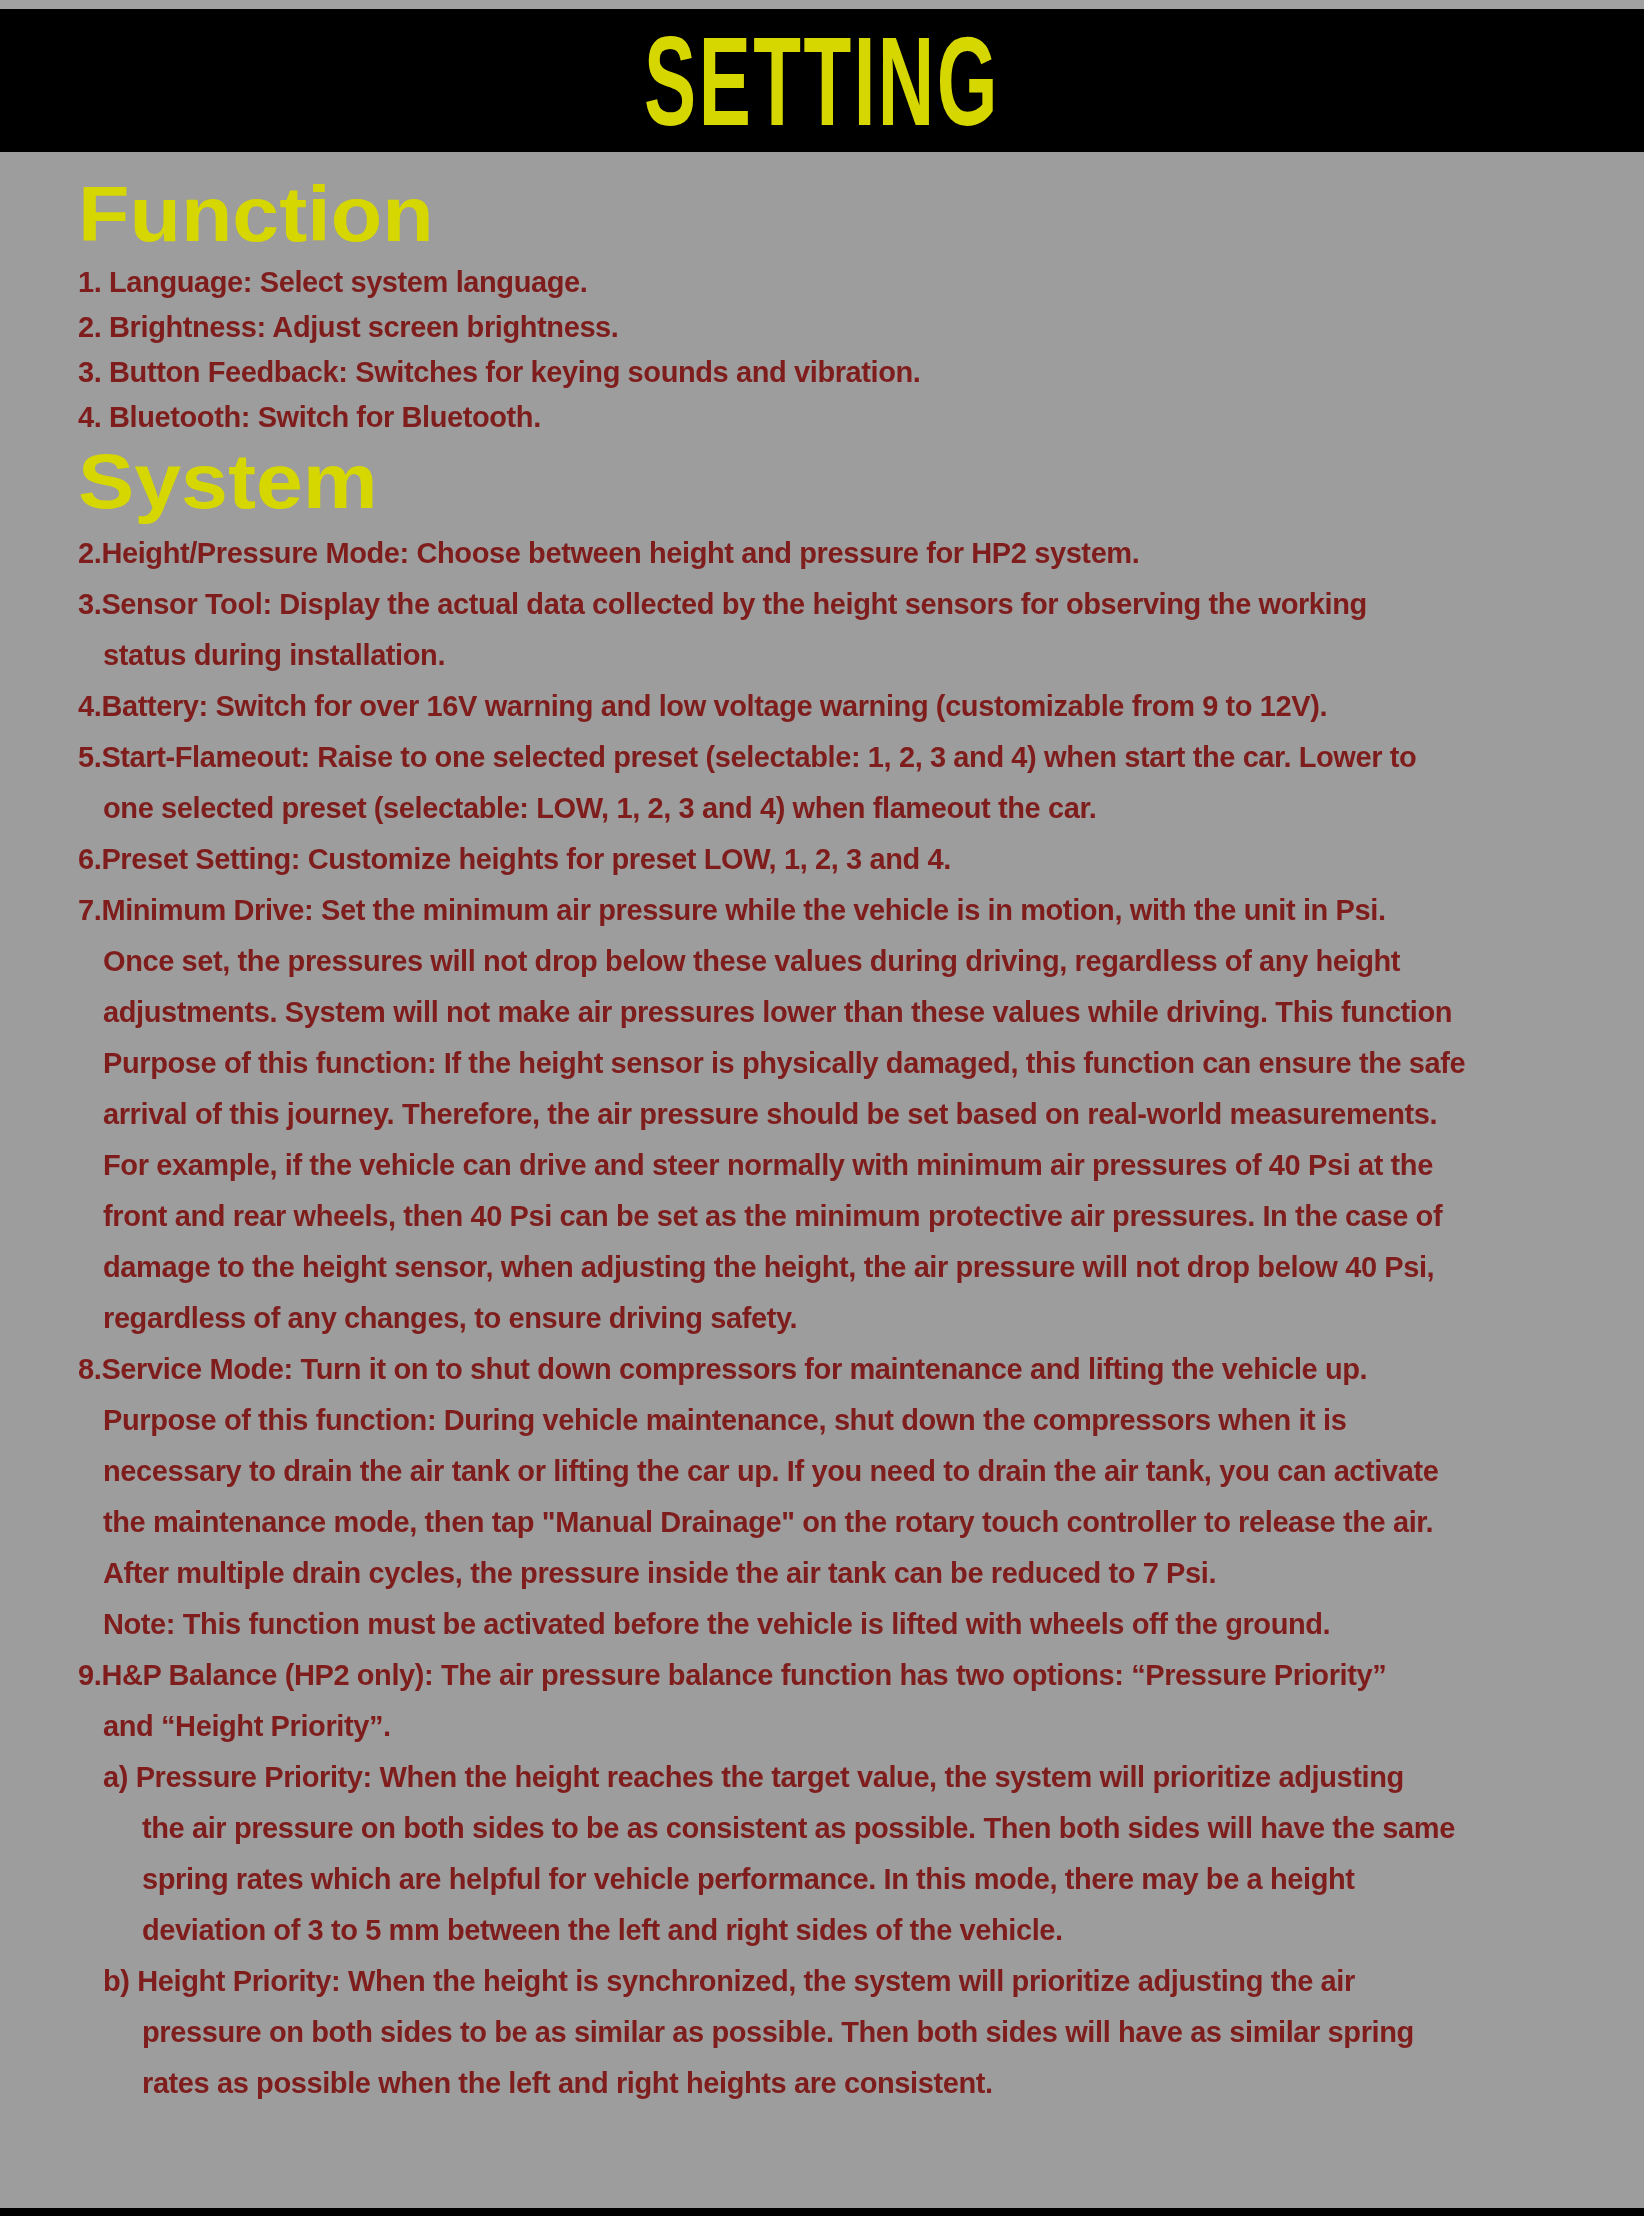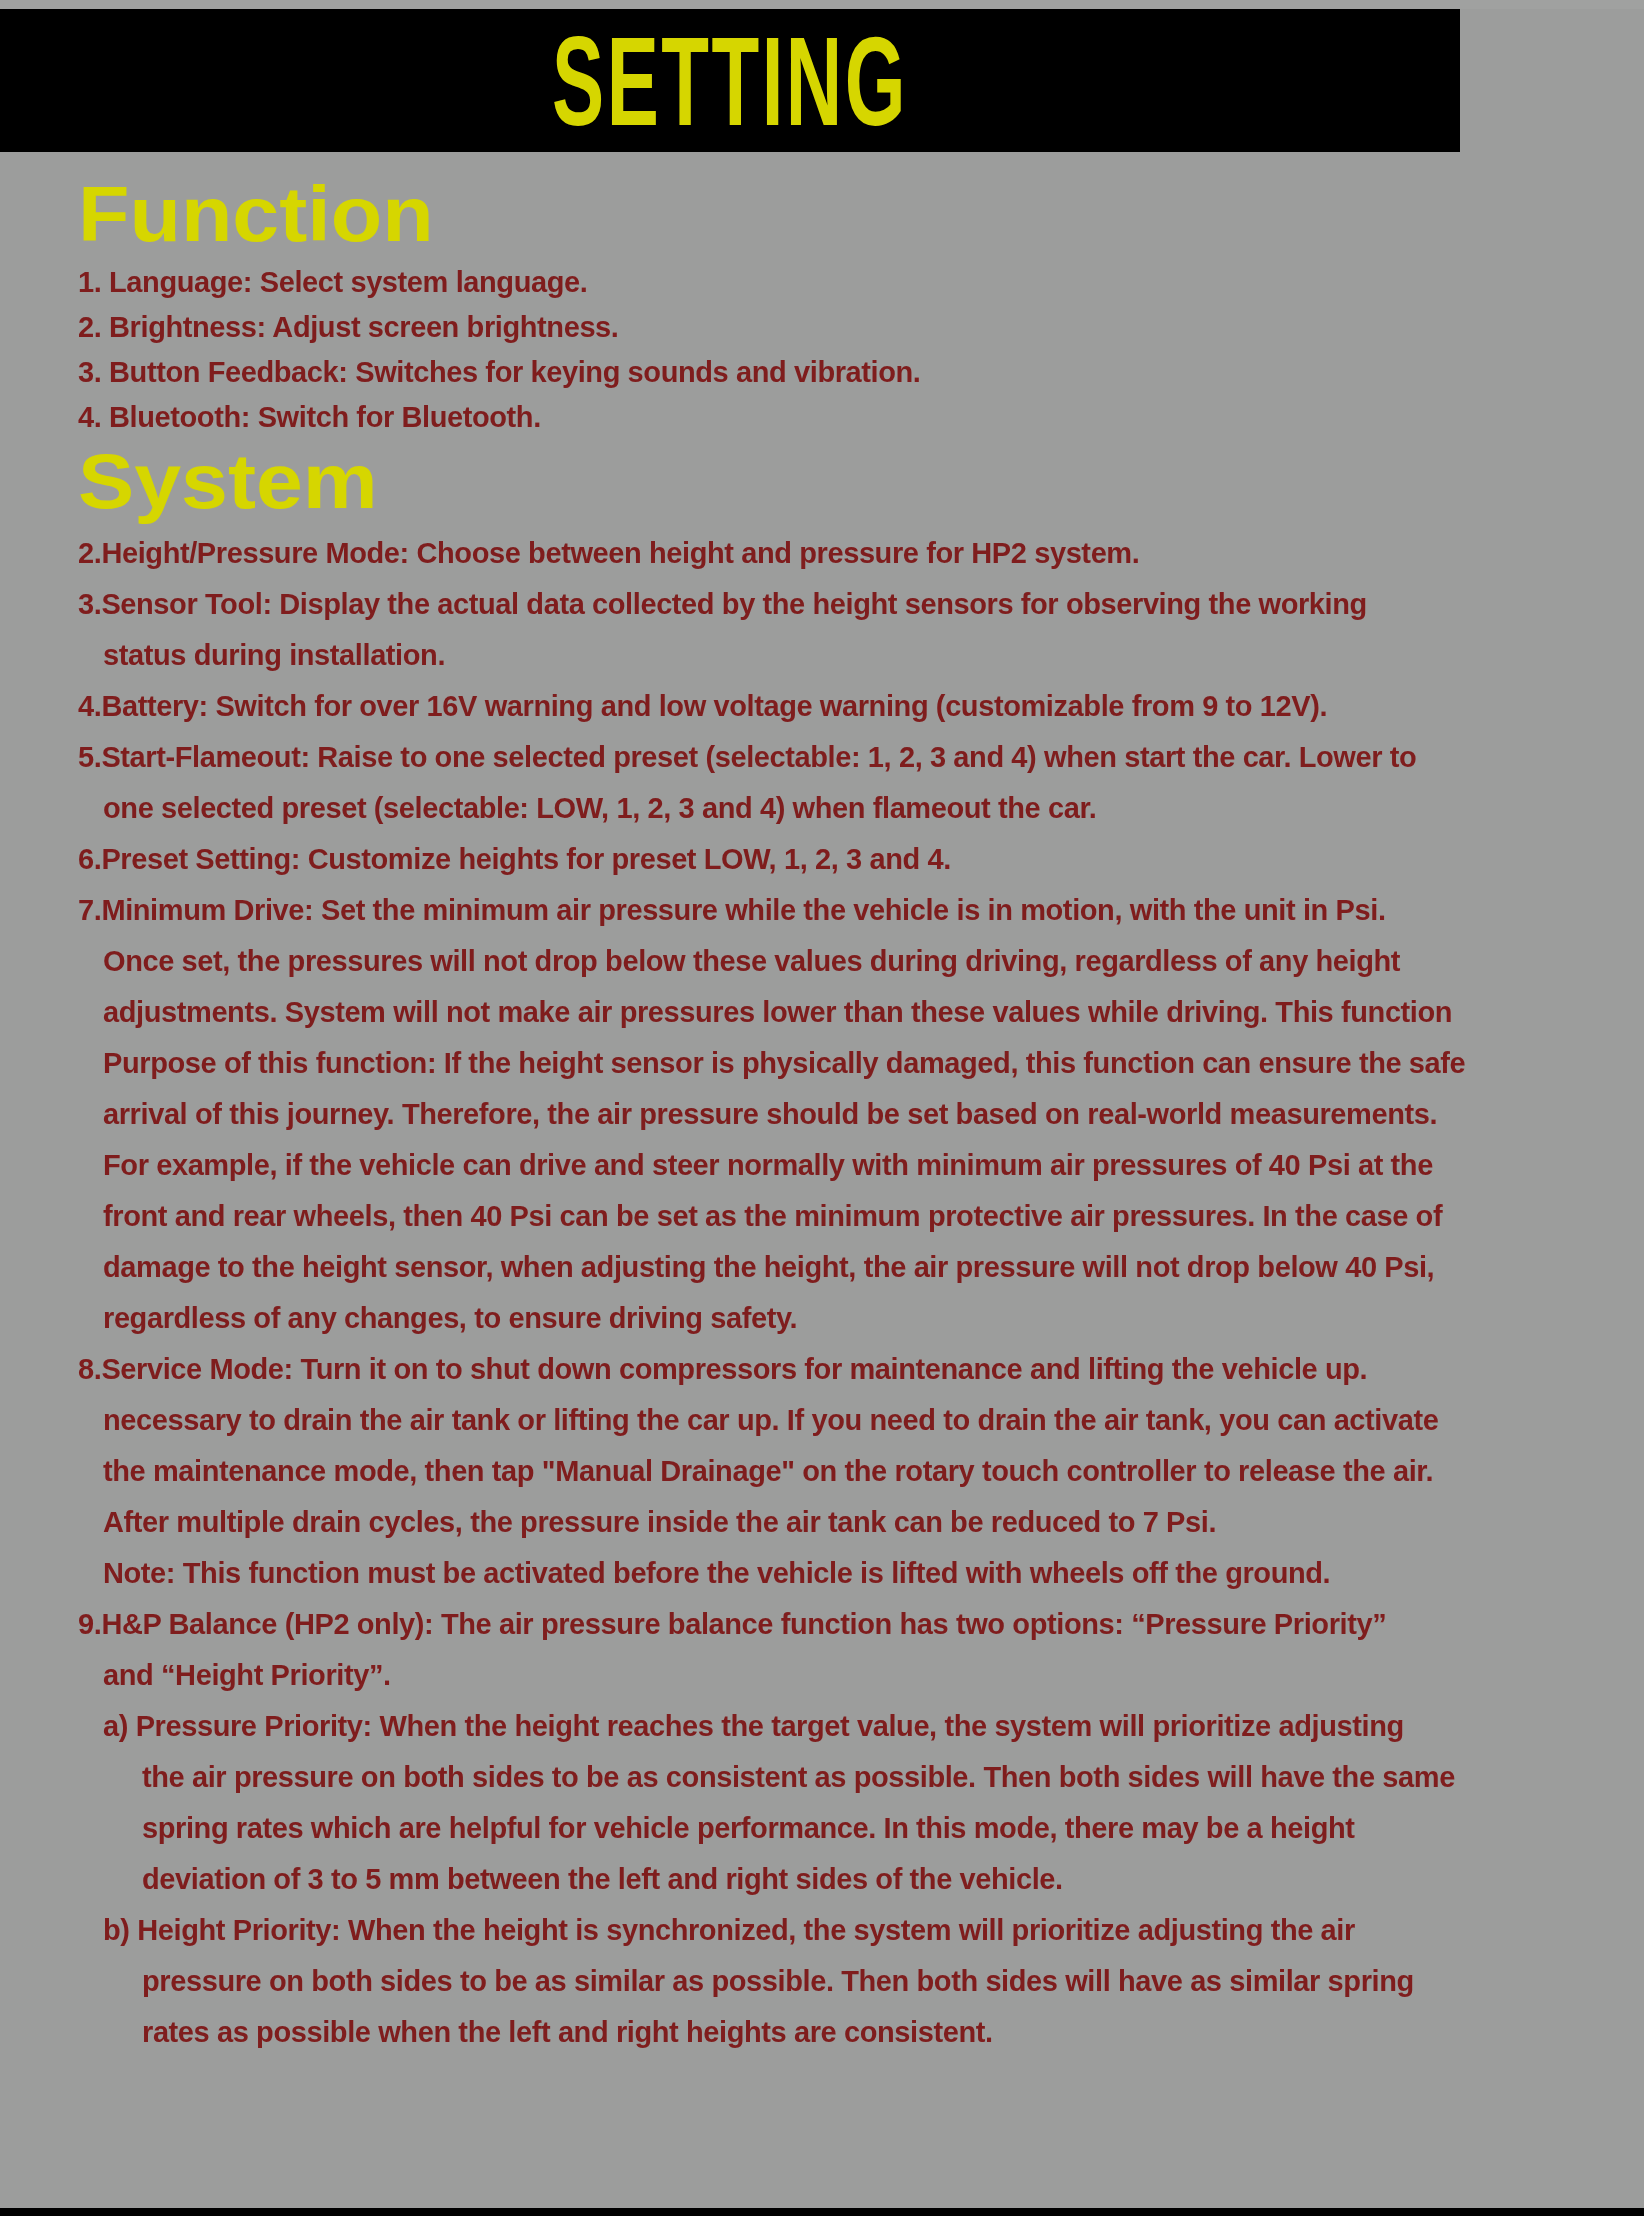--- a/index.html
+++ b/index.html
@@ -4,21 +4,21 @@
 <style>
   html, body { margin:0; padding:0; }
   body {
     width:1644px; height:2216px; overflow:hidden;
     background:#9c9d9c;
     font-family:"Liberation Sans", sans-serif;
     position:relative;
   }
   .top-strip { position:absolute; left:0; top:0; width:1644px; height:8.6px; background:#a0a1a0; }
   .header {
-    position:absolute; left:0; top:8.6px; width:1460px; height:143px;
+    position:absolute; left:0; top:8.6px; width:1644px; height:143px;
     background:#000;
     display:flex; align-items:center; justify-content:center;
   }
   .header-title {
     color:#d6d600;
     font-family:"Liberation Sans", sans-serif;
     font-weight:bold;
     font-size:126px;
     letter-spacing:4px;
     transform:scaleX(0.62);
@@ -83,20 +83,21 @@
     <li class="item">7.Minimum Drive: Set the minimum air pressure while the vehicle is in motion, with the unit in Psi.</li>
     <li class="item cont">Once set, the pressures will not drop below these values during driving, regardless of any height</li>
     <li class="item cont">adjustments. System will not make air pressures lower than these values while driving. This function</li>
     <li class="item cont">Purpose of this function: If the height sensor is physically damaged, this function can ensure the safe</li>
     <li class="item cont">arrival of this journey. Therefore, the air pressure should be set based on real-world measurements.</li>
     <li class="item cont">For example, if the vehicle can drive and steer normally with minimum air pressures of 40 Psi at the</li>
     <li class="item cont">front and rear wheels, then 40 Psi can be set as the minimum protective air pressures. In the case of</li>
     <li class="item cont">damage to the height sensor, when adjusting the height, the air pressure will not drop below 40 Psi,</li>
     <li class="item cont">regardless of any changes, to ensure driving safety.</li>
     <li class="item">8.Service Mode: Turn it on to shut down compressors for maintenance and lifting the vehicle up.</li>
+    <li class="item cont">Purpose of this function: During vehicle maintenance, shut down the compressors when it is</li>
     <li class="item cont">necessary to drain the air tank or lifting the car up. If you need to drain the air tank, you can activate</li>
     <li class="item cont">the maintenance mode, then tap "Manual Drainage" on the rotary touch controller to release the air.</li>
     <li class="item cont">After multiple drain cycles, the pressure inside the air tank can be reduced to 7 Psi.</li>
     <li class="item cont">Note: This function must be activated before the vehicle is lifted with wheels off the ground.</li>
     <li class="item">9.H&amp;P Balance (HP2 only): The air pressure balance function has two options: “Pressure Priority”</li>
     <li class="item cont">and “Height Priority”.</li>
     <li class="item sub">a) Pressure Priority: When the height reaches the target value, the system will prioritize adjusting</li>
     <li class="item subcont">the air pressure on both sides to be as consistent as possible. Then both sides will have the same</li>
     <li class="item subcont">spring rates which are helpful for vehicle performance. In this mode, there may be a height</li>
     <li class="item subcont">deviation of 3 to 5 mm between the left and right sides of the vehicle.</li>

